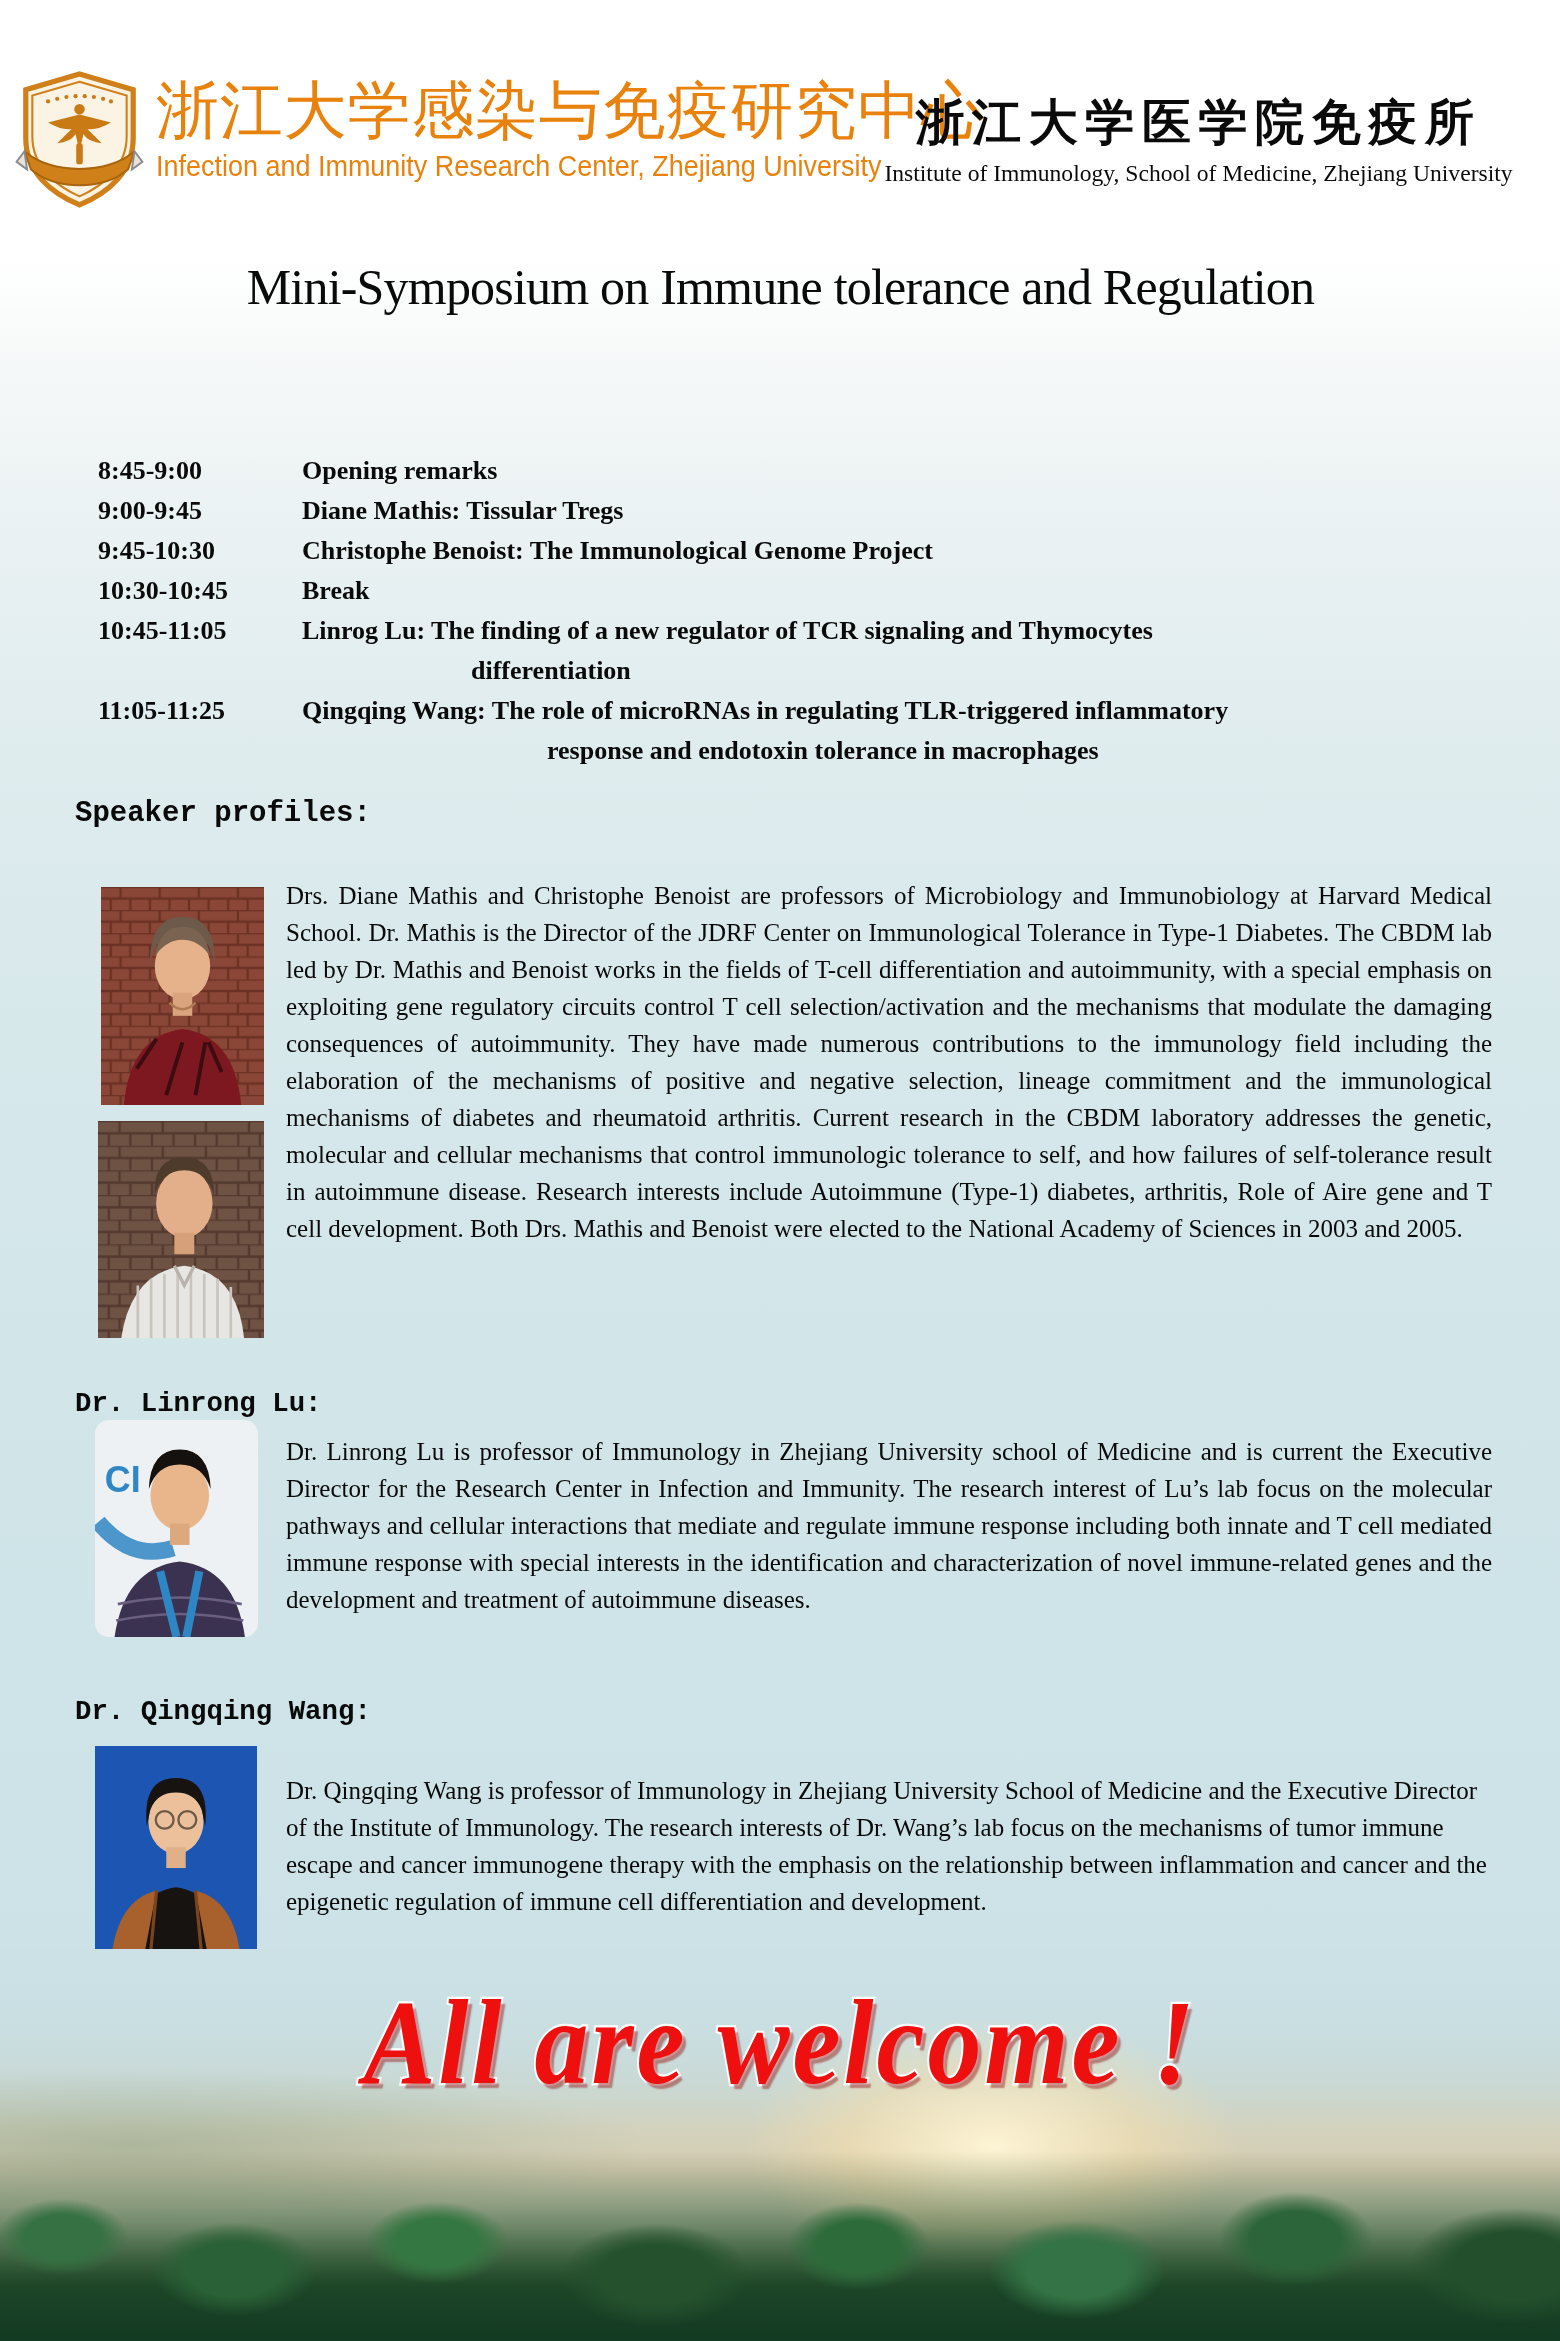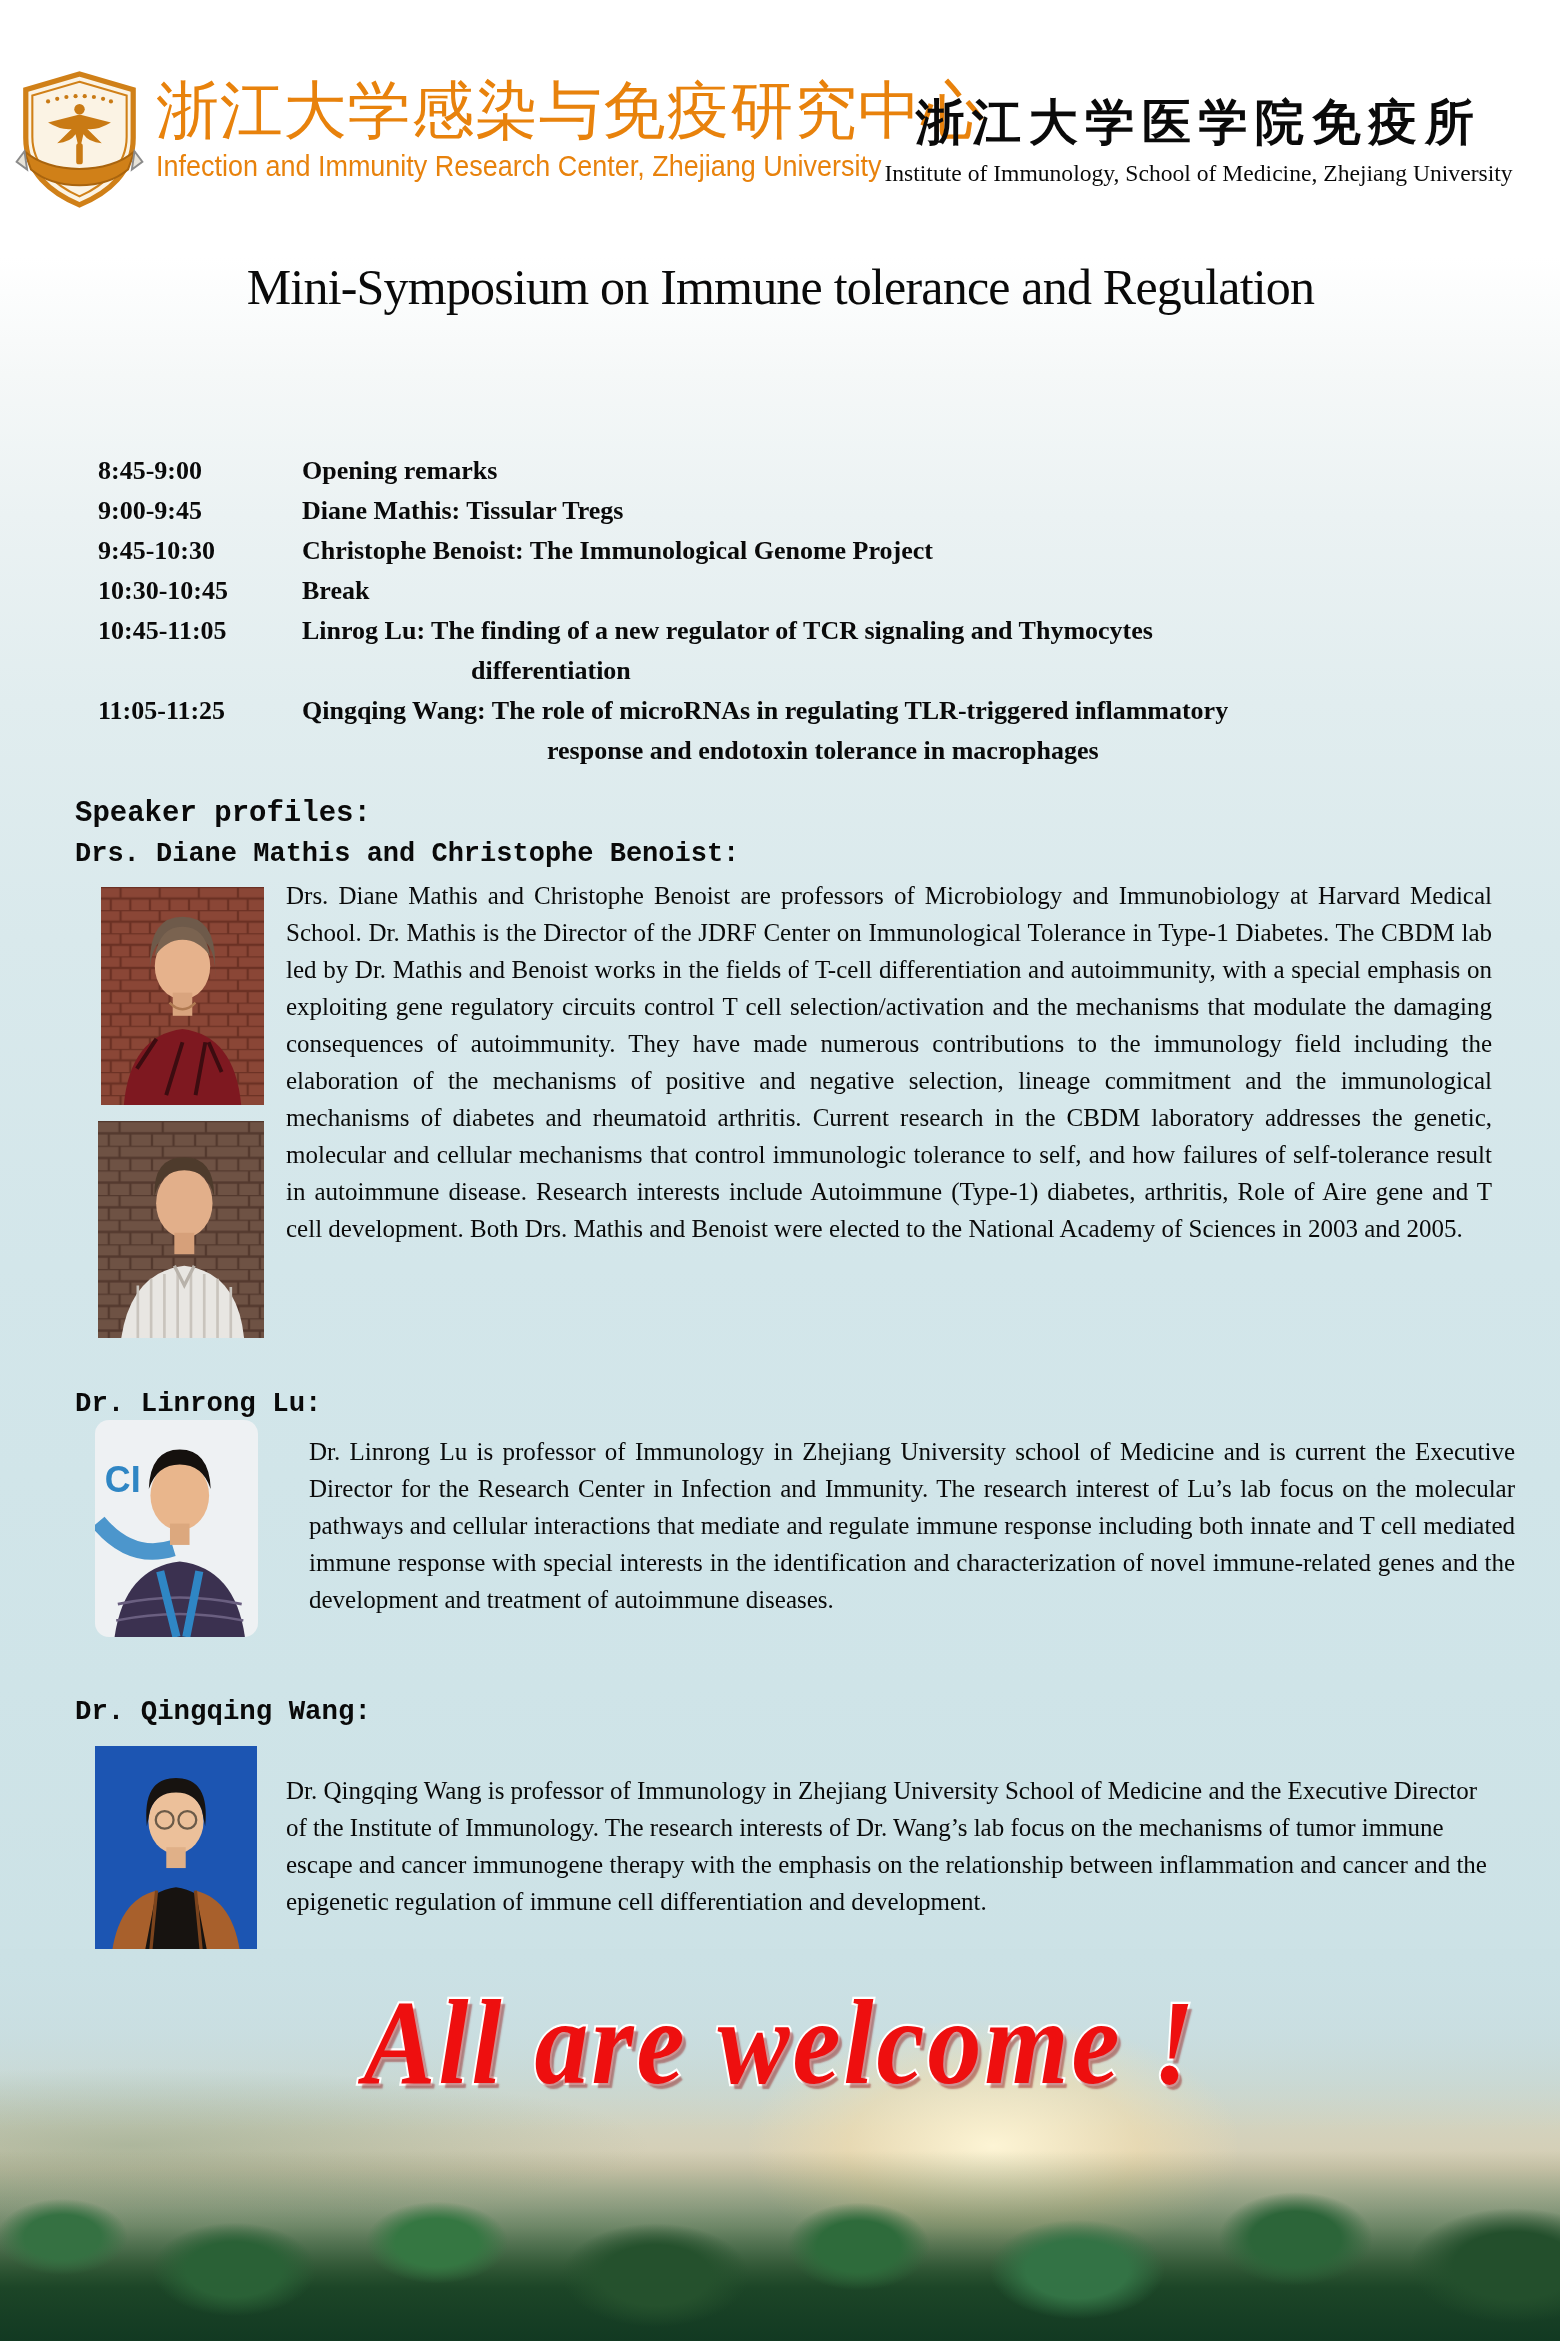--- a/index.html
+++ b/index.html
@@ -36,21 +36,21 @@
   
   .sans-h{position:absolute;left:75px;font-family:Liberation Mono, monospace;
     font-weight:bold;white-space:nowrap;}
   .profiles-heading{top:797px;font-size:29px;}
   .h-p1{top:839px;font-size:27px;}
   .h-p2{top:1388px;font-size:27.4px;}
   .h-p3{top:1696px;font-size:27.4px;}
   .ptext{position:absolute;left:286px;font-size:25px;line-height:37px;}
   .ptext.just{text-align:justify;}
   .t-p1{top:877px;width:1206px;}
-  .t-p2{top:1433px;width:1206px;margin-left:23px;}
+  .t-p2{top:1433px;width:1206px;}
   .t-p3{top:1772px;width:1214px;}
   .photo{position:absolute;overflow:hidden;}
   .photo svg{display:block;width:100%;height:100%;}
   .ph-mathis {left:101px;top:887px;width:163px;height:218px;}
   .ph-benoist{left:98px;top:1121px;width:166px;height:217px;}
   .ph-lu     {left:95px;top:1420px;width:163px;height:217px;border-radius:14px;}
   .ph-wang   {left:95px;top:1746px;width:162px;height:212px;}
   
   .landscape{position:absolute;left:0;top:1949px;width:100%;height:393px;
     background:linear-gradient(180deg,#cbe1e5 0%,#c9dde0 10%,#c6d8d8 22%,#c9d5cc 34%,
@@ -146,21 +146,20 @@
     </div>
     <div class="srow">
       <span>11:05-11:25</span>
       <span>Qingqing Wang: The role of microRNAs in regulating TLR-triggered inflammatory</span>
       <div class="cont">response and endotoxin tolerance in macrophages</div>
     </div>
   </div>
 
   <div class="sans-h profiles-heading">Speaker profiles:</div>
 
-  <div class="sans-h h-p1">Drs. Diane Mathis and Christophe Benoist:</div>
 
   <div class="photo ph-mathis">
     <svg viewBox="0 0 100 132" preserveAspectRatio="none" aria-hidden="true">
       <defs>
           <pattern id="brick1" width="24" height="14" patternUnits="userSpaceOnUse">
         <rect width="24" height="14" fill="#8a4636"></rect>
         <path d="M0 0h24M0 7h24M12 0v7M6 7v7M18 7v7" stroke="#6b3124" stroke-width="1.4"></path>
       </pattern>
         </defs>
       <rect width="100" height="132" fill="url(#brick1)"></rect>

